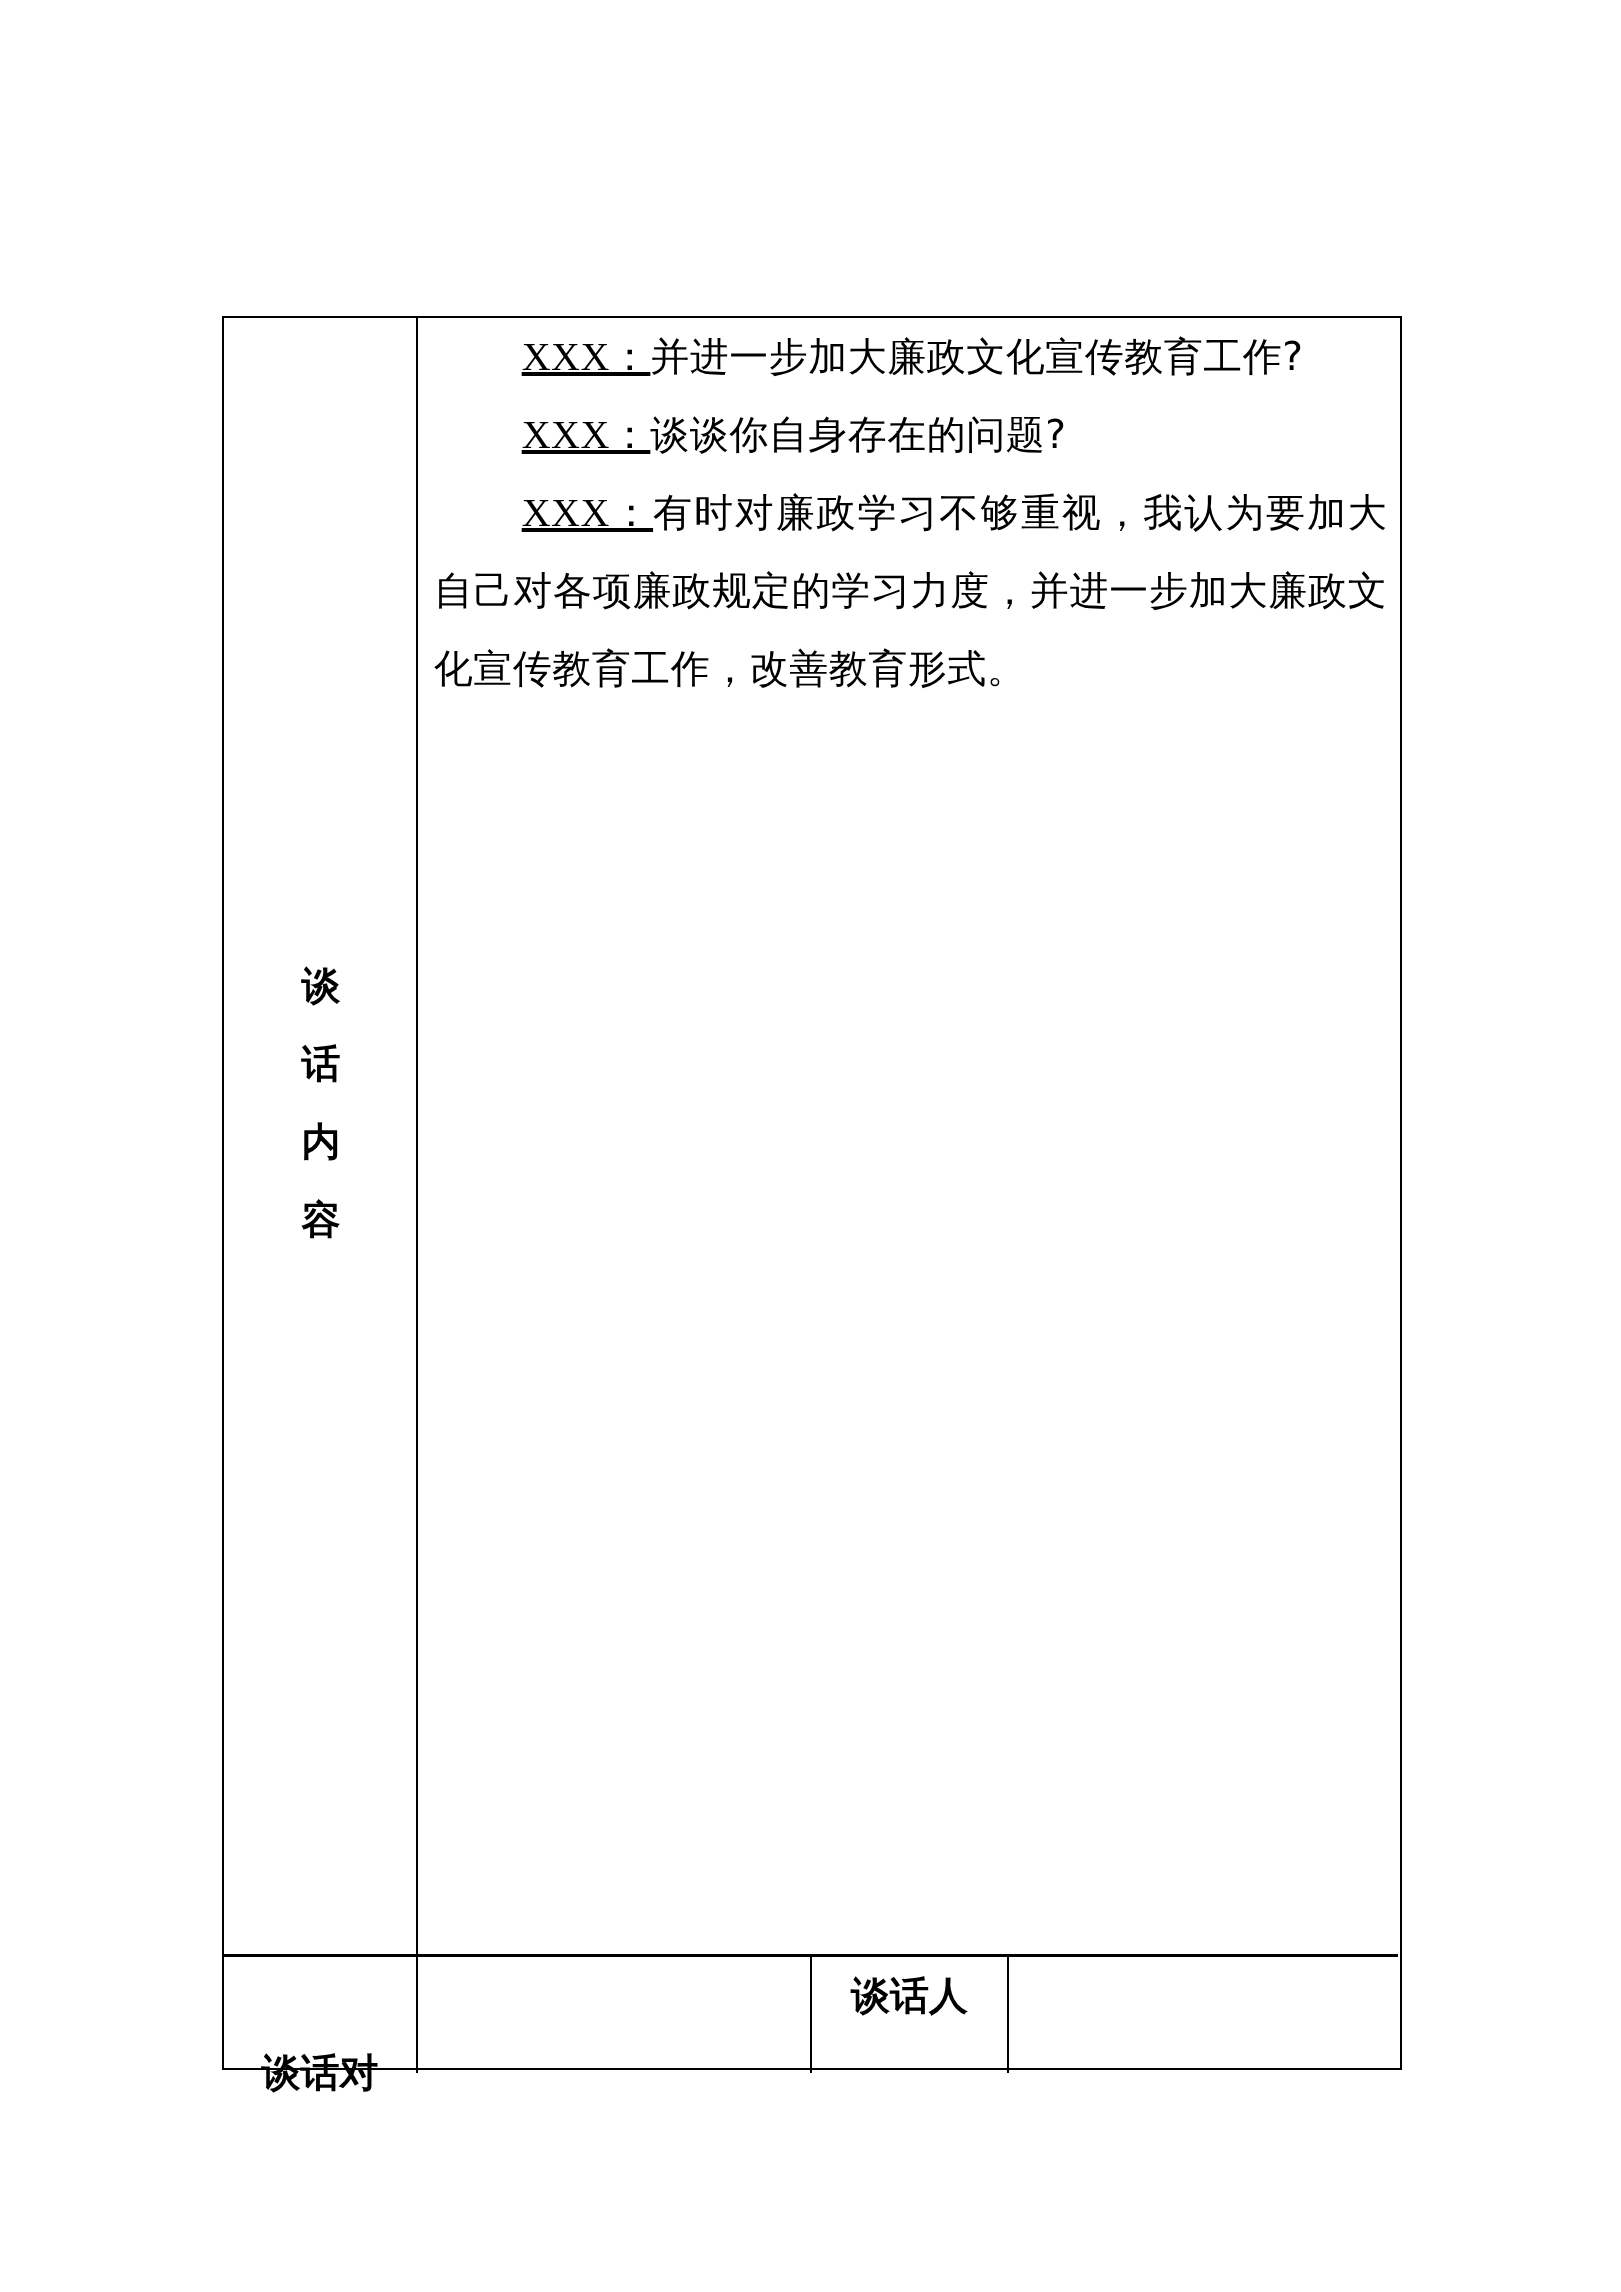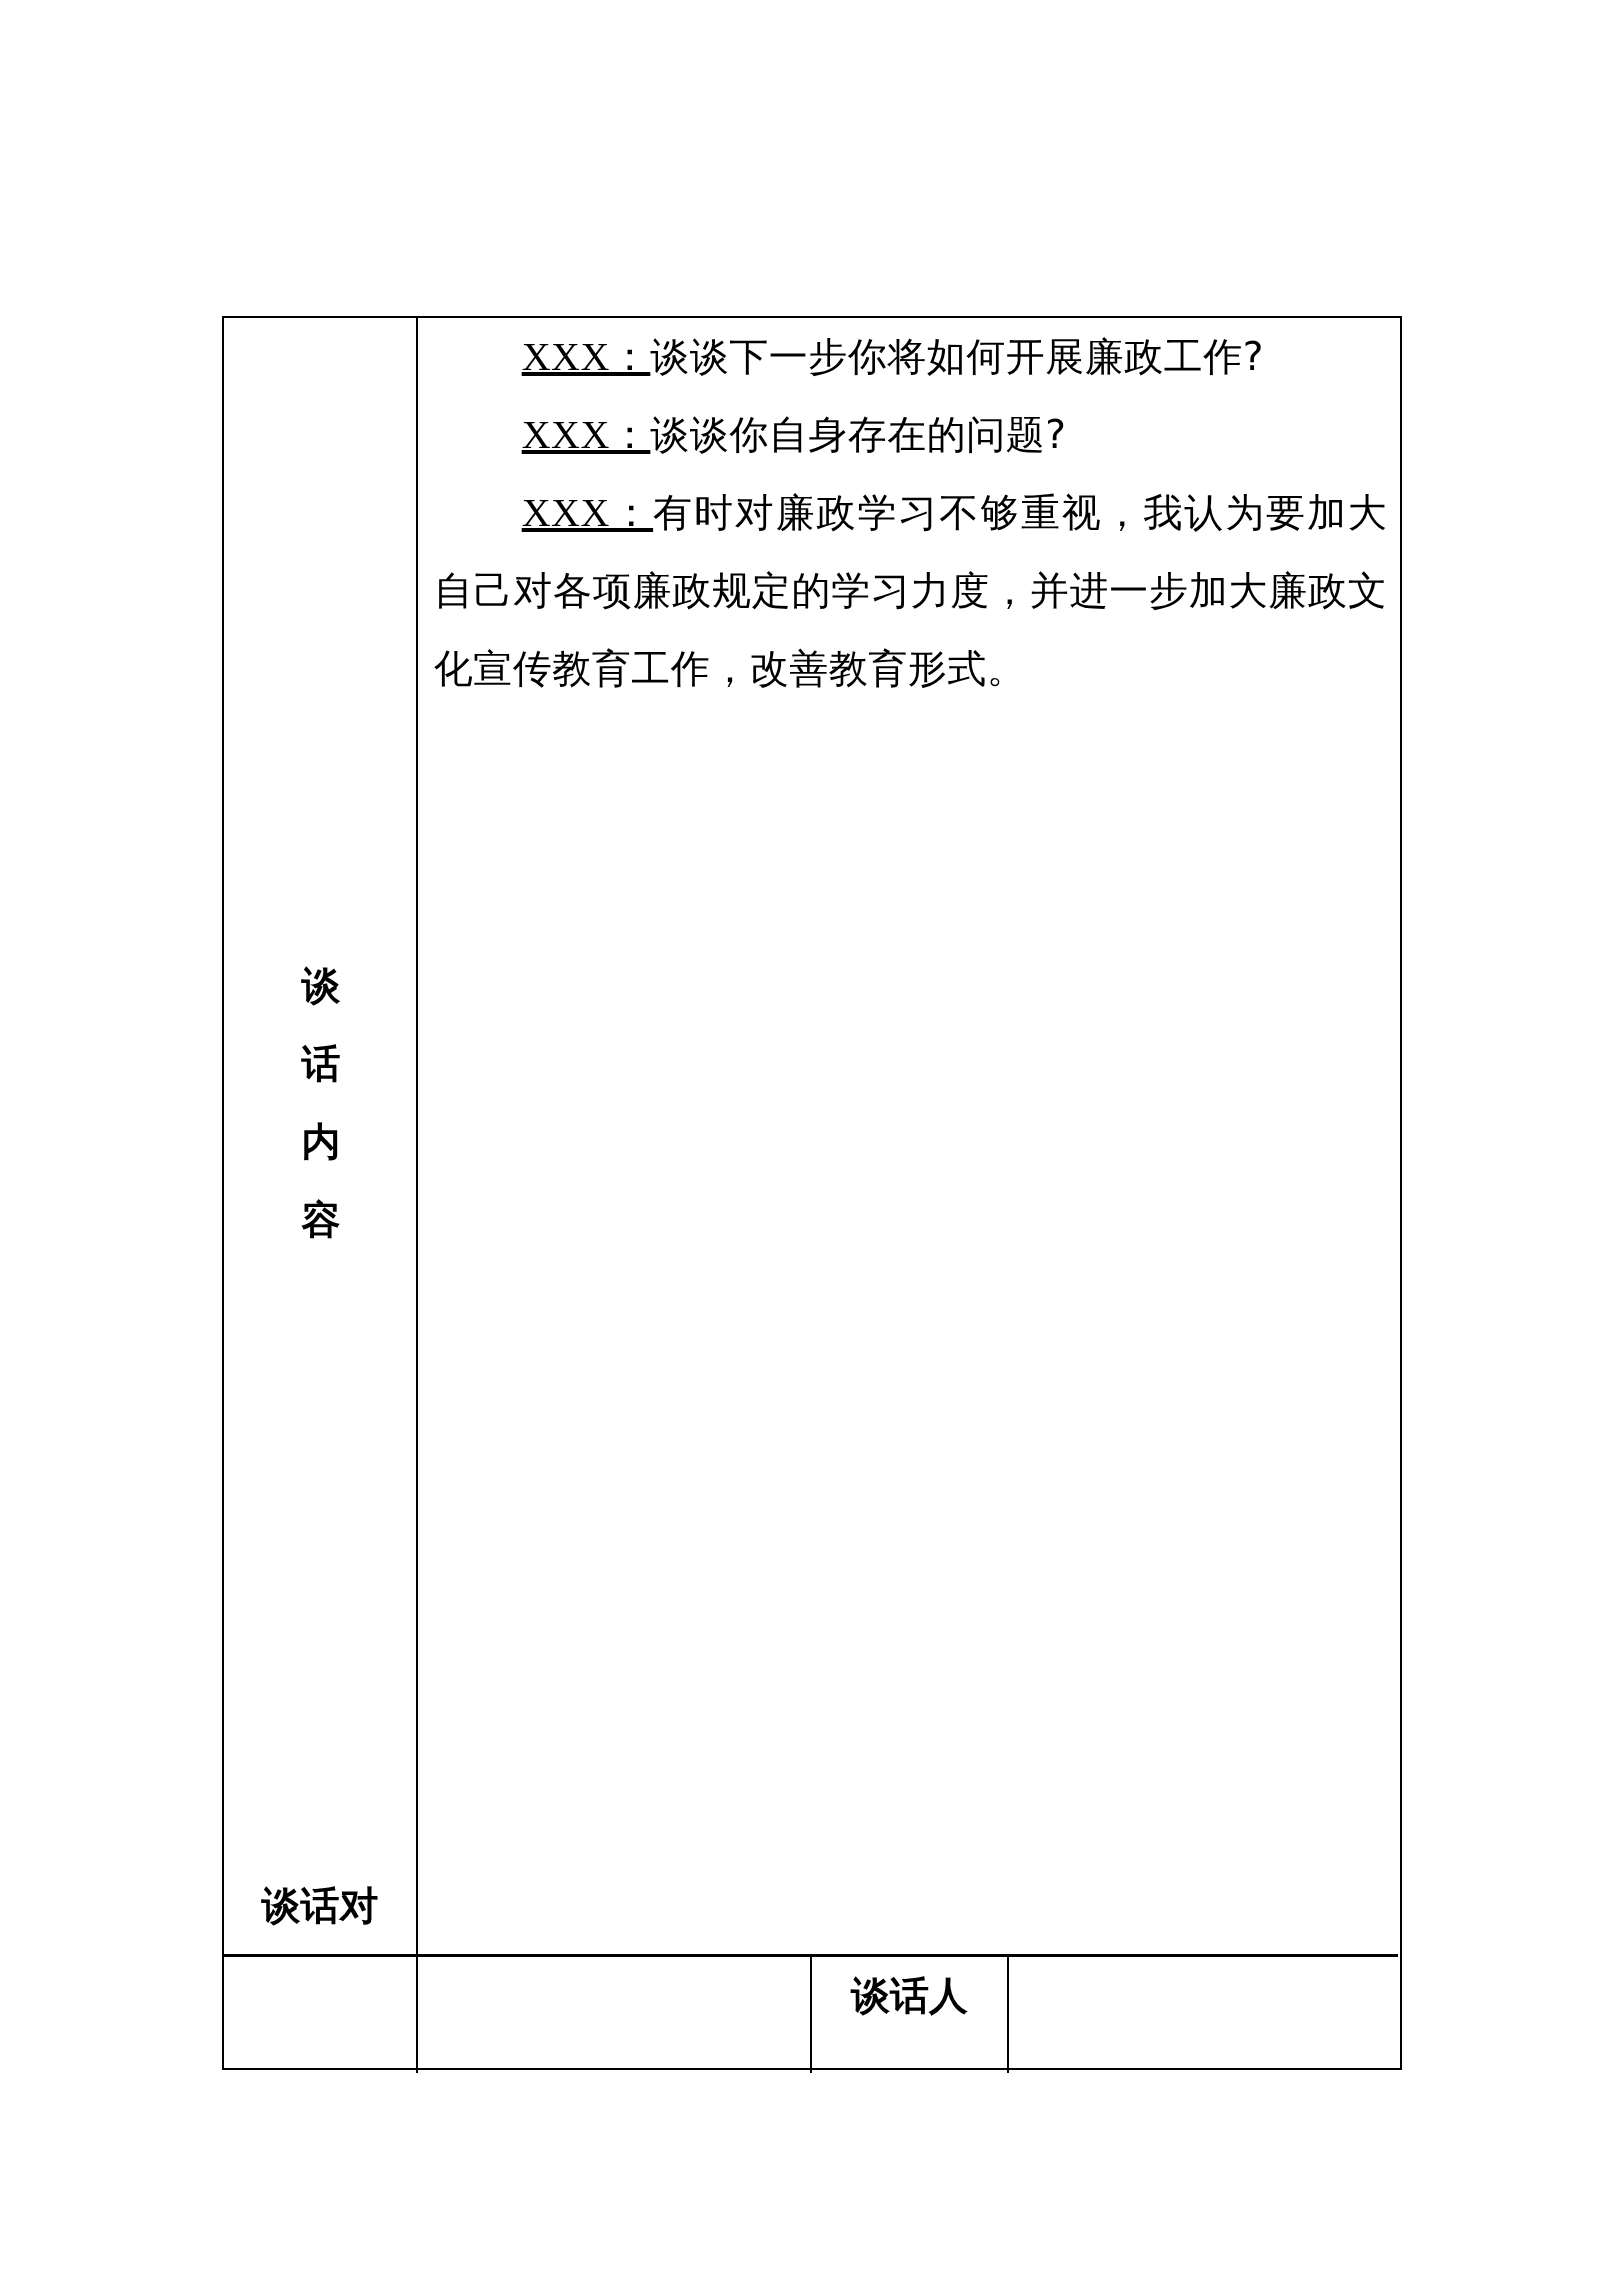--- a/index.html
+++ b/index.html
@@ -30,30 +30,30 @@
     <div class="cell label-col">
       <div class="vertical-label">
         <span>谈</span>
         <span>话</span>
         <span>内</span>
         <span>容</span>
       </div>
     </div>
 
     <div class="cell content-cell">
-      <p class="para"><span class="spk">XXX：</span><span>谈谈下一步你将如何开展廉政工作?</span></p>
+      <p class="para"><span class="spk">XXX：</span><span>并进一步加大廉政文化宣传教育工作?</span></p>
       <p class="para"><span class="spk">XXX：</span><span>谈谈你自身存在的问题?</span></p>
       <p class="para"><span class="spk">XXX：</span><span>有时对廉政学习不够重视，我认为要加大自己对各项廉政规定的学习力度，并进一步加大廉政文化宣传教育工作，改善教育形式。</span></p>
     </div>
 
     <div class="vline" style="left:192px; top:0; width:2px; height:1637px;"></div>
     <div class="hline" style="left:0; top:1636px; width:1174px; height:2.9px;"></div>
     <div class="vline" style="left:192px; top:1637px; width:2px; height:118px;"></div>
     <div class="vline" style="left:586px; top:1637px; width:2px; height:118px;"></div>
     <div class="vline" style="left:783px; top:1637px; width:2px; height:118px;"></div>
 
-    <div class="cell bottom-label" style="left:0; top:1549px; width:192px; height:110px;">谈话对</div>
+    <div class="cell bottom-label" style="left:0; top:1716px; width:192px; height:110px;">谈话对</div>
     <div class="cell" style="left:194px; top:1639px; width:392px; height:110px;"></div>
     <div class="cell bottom-label" style="left:588px; top:1639px; width:195px; height:94px;">谈话人</div>
     <div class="cell" style="left:785px; top:1639px; width:389px; height:110px;"></div>
   </div>
 </div>
 
 
 </body></html>

